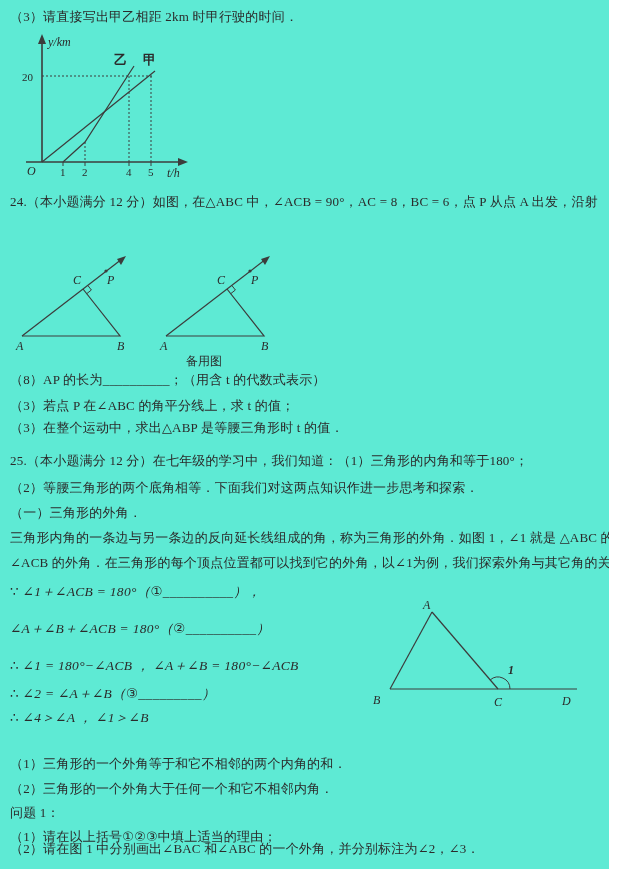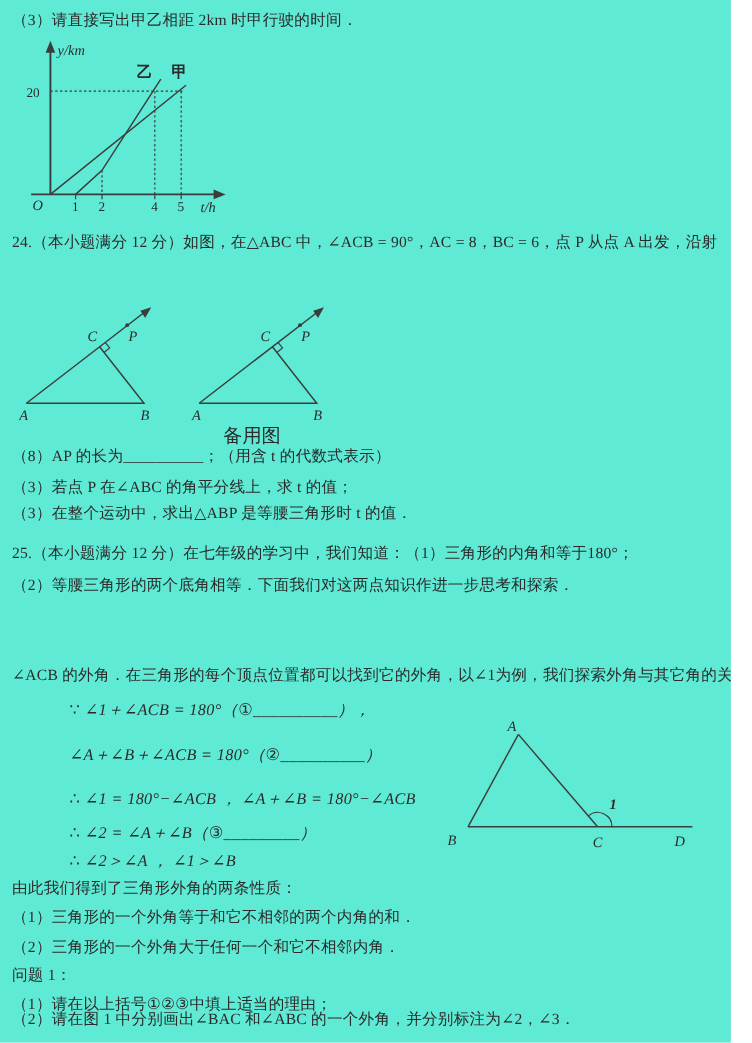--- a/index.html
+++ b/index.html
@@ -2,22 +2,22 @@
 <html><head>
 <meta charset="utf-8">
 <style>
   html,body{margin:0;padding:0;background:#ffffff;}
   #page{
     position:relative;width:573px;height:869px;background:#5eead4;
     font-family:"Liberation Serif","DejaVu Serif","DejaVu Sans",serif;
     color:#2b2b2b;overflow:hidden;padding-left:36px;
   }
   .tl{position:absolute;left:10px;white-space:nowrap;font-size:13px;letter-spacing:.2px;}
-  .eq{position:absolute;left:10px;white-space:nowrap;font-size:13.5px;font-style:italic;letter-spacing:.3px;margin-left:48px;}
-  .cap{position:absolute;font-size:16px;}
+  .eq{position:absolute;left:10px;white-space:nowrap;font-size:13.5px;font-style:italic;letter-spacing:.3px;}
+  .cap{position:absolute;font-size:12px;}
   svg{position:absolute;overflow:visible;}
   svg text{font-family:"Liberation Serif","DejaVu Serif","DejaVu Sans",serif;fill:#2b2b2b;}
   .mathlbl{font-style:italic;font-size:12px;}
   .cjklbl{font-size:13px;font-weight:bold;}
   .ticklbl{font-size:11px;}
   line,polyline,path{stroke:#3c3c3c;fill:none;}
   .axis{stroke-width:1.6;}
   .plot{stroke-width:1.2;}
   .dash{stroke-width:1;stroke-dasharray:2,2;}
   .arrowhead{fill:#3c3c3c;stroke:none;}
@@ -87,40 +87,41 @@
     <text class="mathlbl" x="93" y="28">P</text>
   </svg>
   <div class="cap" style="left:186px;top:353px">备用图</div>
 
   <div class="tl" style="top:371px">（8）AP 的长为__________；（用含 t 的代数式表示）</div>
   <div class="tl" style="top:397px">（3）若点 P 在∠ABC 的角平分线上，求 t 的值；</div>
   <div class="tl" style="top:419px">（3）在整个运动中，求出△ABP 是等腰三角形时 t 的值．</div>
 
   <div class="tl" style="top:452px">25.（本小题满分 12 分）在七年级的学习中，我们知道：（1）三角形的内角和等于180°；</div>
   <div class="tl" style="top:479px">（2）等腰三角形的两个底角相等．下面我们对这两点知识作进一步思考和探索．</div>
+  <div class="tl" style="top:504px">（一）三角形的外角．</div>
+  <div class="tl" style="top:529px">三角形内角的一条边与另一条边的反向延长线组成的角，称为三角形的外角．如图 1，∠1 就是 △ABC 的</div>
   <div class="tl" style="top:554px">∠ACB 的外角．在三角形的每个顶点位置都可以找到它的外角，以∠1为例，我们探索外角与其它角的关系．</div>
 
   <div class="eq" style="top:583px">∵ ∠1＋∠ACB = 180°（①__________），</div>
   <div class="eq" style="top:620px">∠A＋∠B＋∠ACB = 180°（②__________）</div>
   <div class="eq" style="top:657px">∴ ∠1 = 180°−∠ACB ，  ∠A＋∠B = 180°−∠ACB</div>
   <div class="eq" style="top:685px">∴ ∠2 = ∠A＋∠B（③_________）</div>
-  <div class="eq" style="top:709px">∴ ∠2＞∠A ，  ∠1＞∠B</div>
+  <div class="eq" style="top:709px">∴ ∠4＞∠A ，  ∠1＞∠B</div>
 
   <svg width="225" height="125" style="left:365px;top:592px" viewBox="0 0 225 125">
     <line class="plot" x1="25" y1="97" x2="212" y2="97"></line>
     <line class="plot" x1="25" y1="97" x2="67" y2="20"></line>
     <line class="plot" x1="67" y1="20" x2="133" y2="97"></line>
     <path d="M 125.2 87.9 A 12 12 0 0 1 145 97"></path>
     <text class="mathlbl" x="58" y="17">A</text>
     <text class="mathlbl" x="8" y="112">B</text>
     <text class="mathlbl" x="129" y="114">C</text>
     <text class="mathlbl" x="197" y="113">D</text>
     <text class="mathlbl" style="font-weight:bold" x="143" y="82">1</text>
   </svg>
 
-  <div class="tl" style="top:731px">由此我们得到了三角形外角的两条性质：</div>
   <div class="tl" style="top:755px">（1）三角形的一个外角等于和它不相邻的两个内角的和．</div>
   <div class="tl" style="top:780px">（2）三角形的一个外角大于任何一个和它不相邻内角．</div>
   <div class="tl" style="top:804px">问题 1：</div>
   <div class="tl" style="top:828px">（1）请在以上括号①②③中填上适当的理由；</div>
   <div class="tl" style="top:840px">（2）请在图 1 中分别画出∠BAC 和∠ABC 的一个外角，并分别标注为∠2，∠3．</div>
 
 </div>
 
 </body></html>

